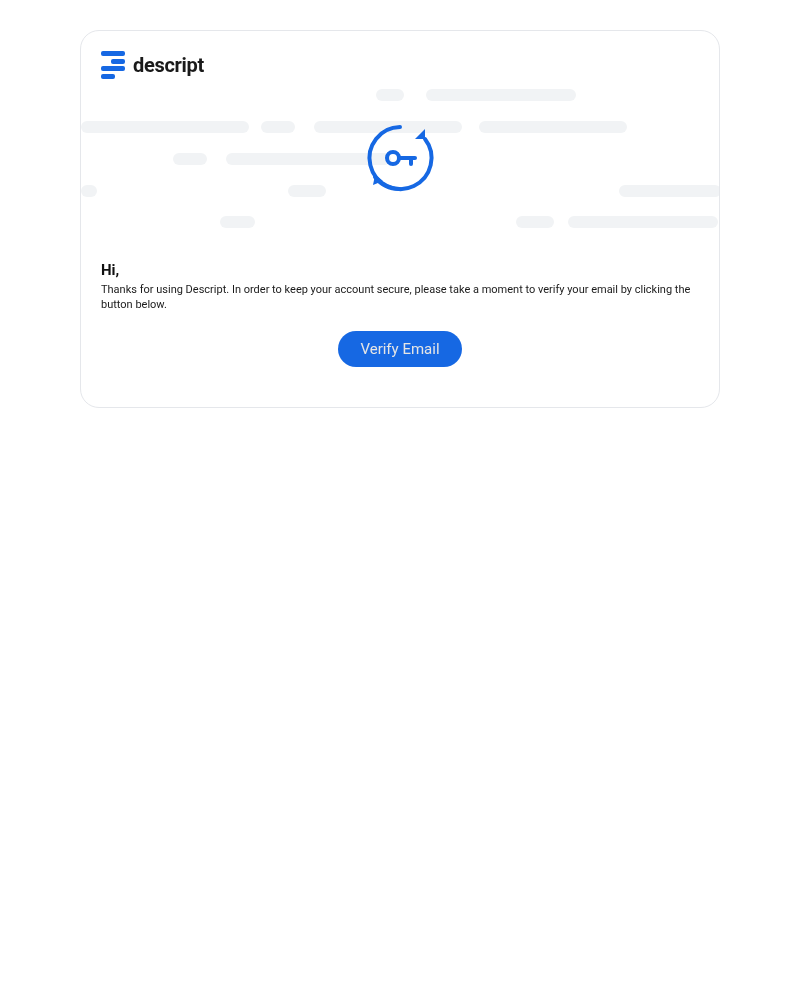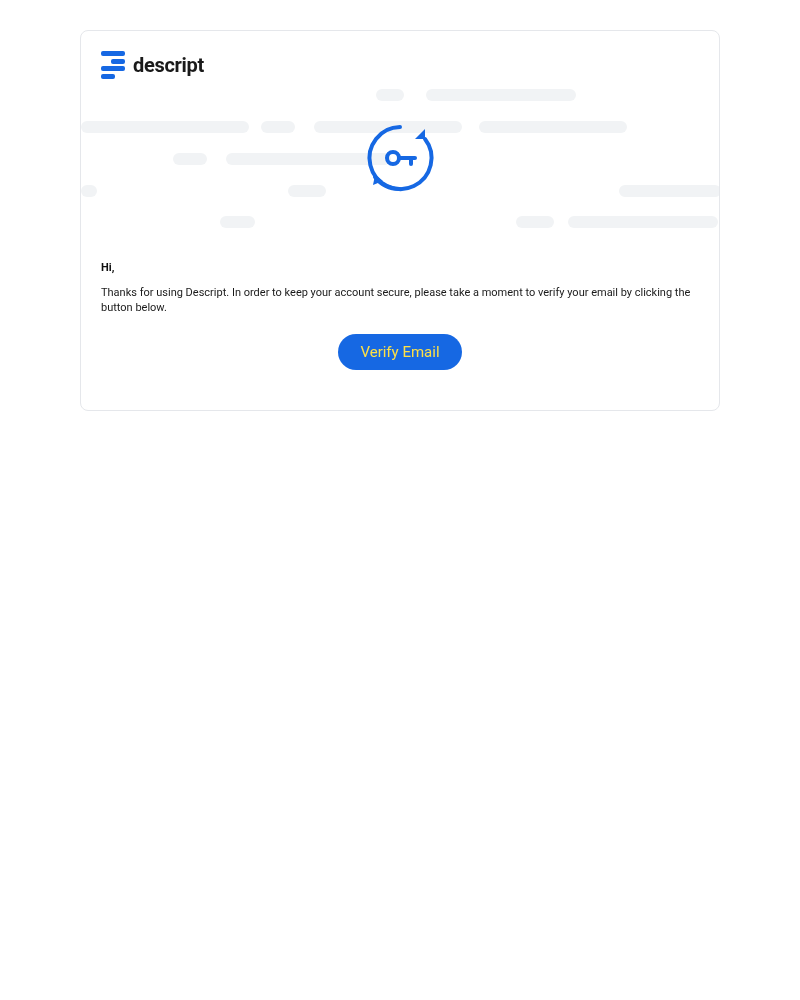--- a/index.html
+++ b/index.html
@@ -13,21 +13,21 @@
       width: 800px;
       height: 1000px;
       padding: 30px 0 0 0;
       display: flex;
       justify-content: center;
       align-items: flex-start;
     }
     .card {
       width: 640px;
       border: 1px solid #e5e7eb;
-      border-radius: 8px;
+      border-radius: 19px;
       overflow: hidden;
       background: #ffffff;
     }
     .header {
       padding: 20px 20px 0 20px;
       position: relative;
       height: 200px;
       overflow: hidden;
     }
     .logo {
@@ -92,38 +92,38 @@
       top: 90px;
       left: 50%;
       transform: translateX(-50%);
       z-index: 1;
     }
     .body {
       padding: 30px 20px 40px 20px;
     }
     .greeting {
       font-weight: 700;
-      font-size: 11px;
+      font-size: 15px;
       color: #111;
-      margin-bottom: 12px;
+      margin-bottom: 4px;
     }
     .para {
       font-size: 11px;
       color: #1a1a1a;
       line-height: 1.35;
       margin-bottom: 18px;
     }
     .btn-row {
       display: flex;
       justify-content: center;
       margin-top: 18px;
     }
     .verify-btn {
       background: #1668e3;
-      color: #fde047;
+      color: #e5e5e5;
       border: none;
       border-radius: 999px;
       padding: 9px 22px;
       font-size: 15px;
       cursor: pointer;
       font-family: inherit;
     }
   </style>
 </head>
 <body>

